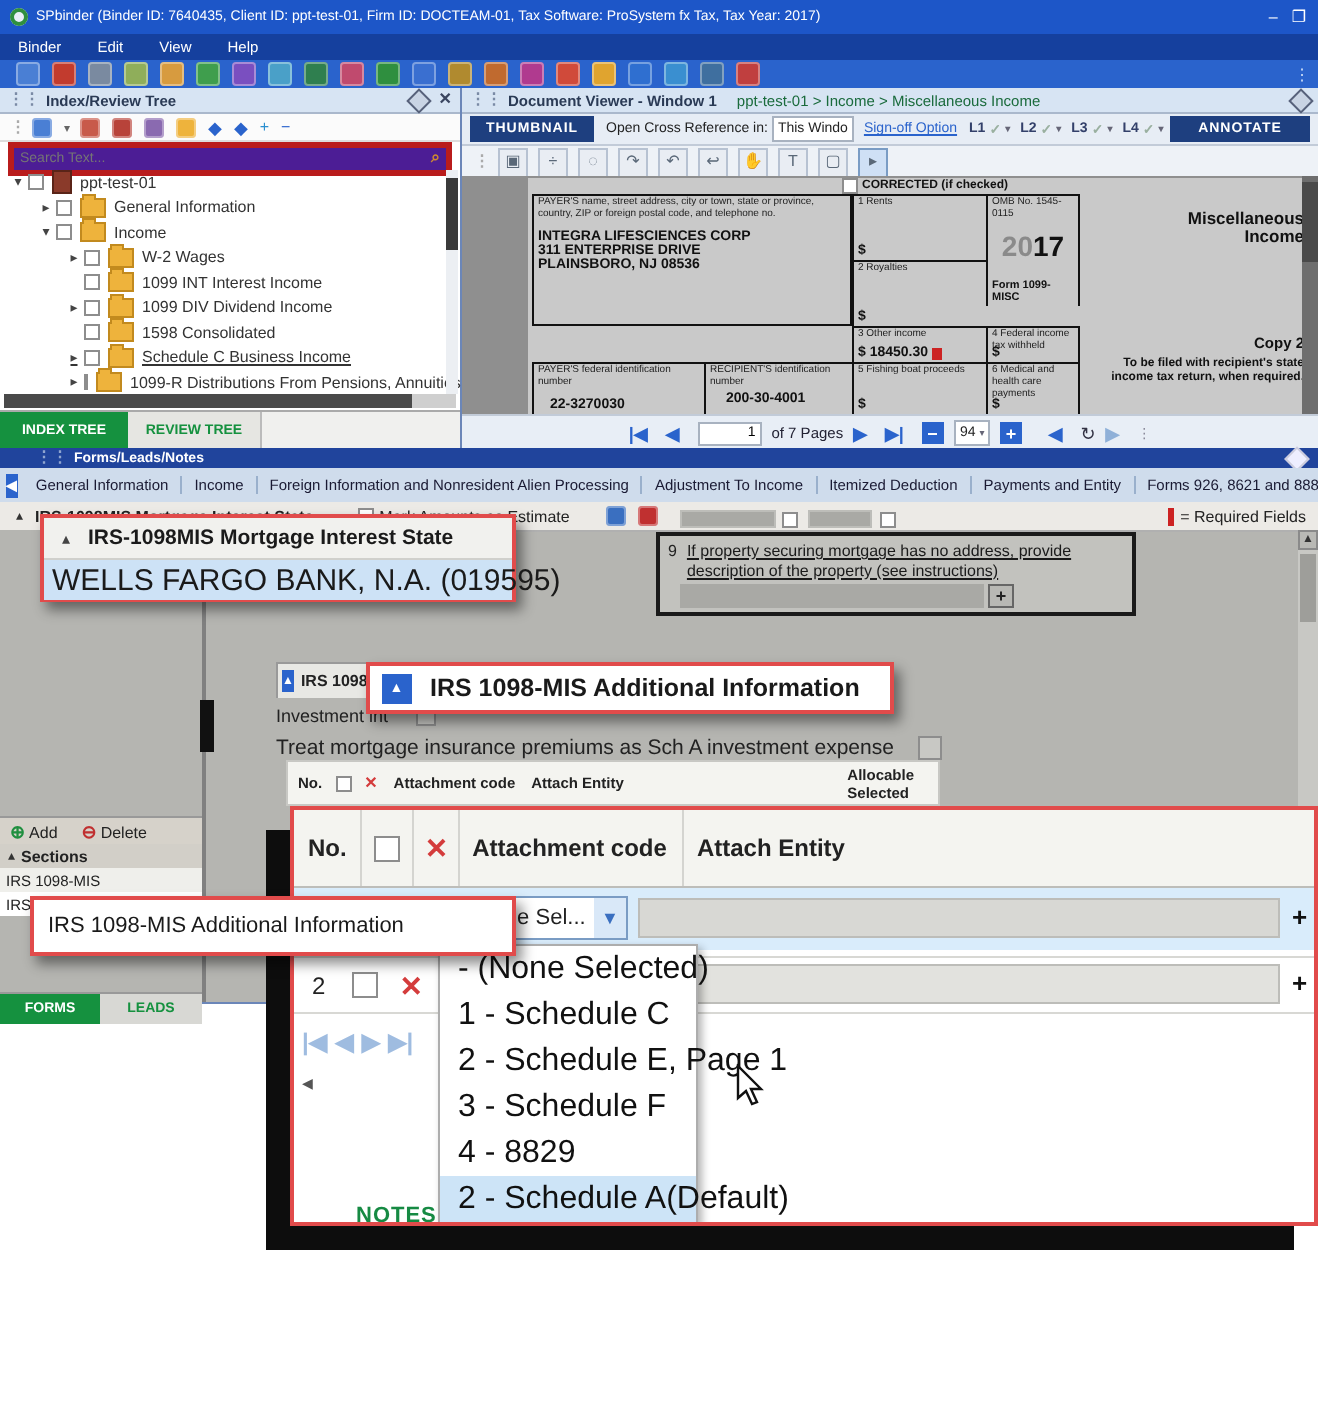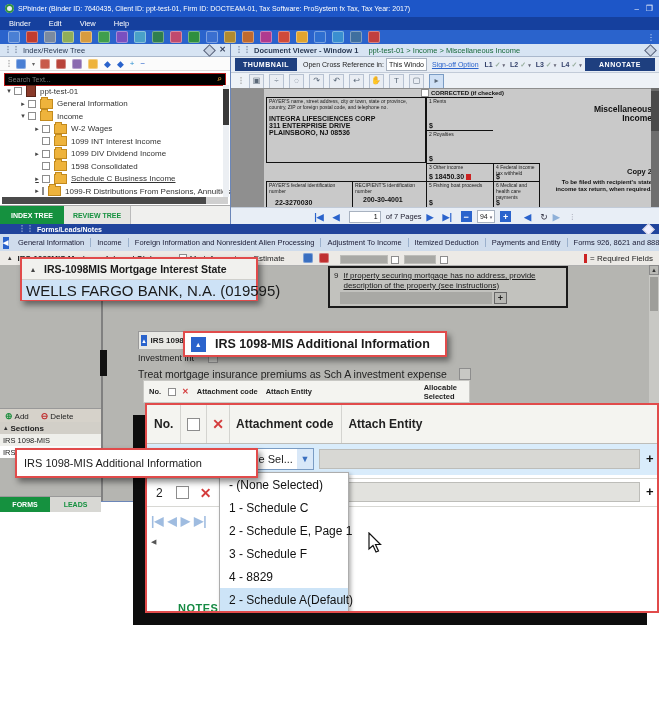--- a/index.html
+++ b/index.html
@@ -18,21 +18,21 @@
   .folder{position:relative;width:11px;height:8px;background:#eeb33c;border:1px solid #c28a1e;flex:0 0 auto;margin:0 4px;}
   .folder::before{content:"";position:absolute;top:-3px;left:0;width:5px;height:2px;background:#eeb33c;border:1px solid #c28a1e;border-bottom:none;}
   .twisty{width:10px;text-align:center;color:#444;font-size:7px;flex:0 0 auto;}
   .treerow{display:flex;align-items:center;height:12.5px;font-size:8px;color:#333;white-space:nowrap;}
   .paperlbl{font-size:5px;color:#222;line-height:1.15;}
   .paperval{font-size:7px;font-weight:bold;color:#111;}
   .boxcell{position:absolute;border-left:1px solid #111;border-top:1px solid #111;box-sizing:border-box;padding:1px 2px;}
   .popup{background:#fff;border:2px solid #e14b4b;box-sizing:border-box;}
   .grayfield{background:#d8d8d4;border:1px solid #bdbdb9;box-sizing:border-box;}
   .plusbtn{font-size:13px;font-weight:bold;color:#111;line-height:13px;}
-  .ddoption{height:23px;display:flex;align-items:center;padding-left:9px;font-size:12px;color:#111;white-space:nowrap;}
+  .ddoption{height:23px;display:flex;align-items:center;padding-left:9px;font-size:16px;color:#111;white-space:nowrap;}
   .pagico{color:#9fbce0;font-size:12px;font-weight:bold;margin-right:4px;line-height:12px;}
   .vtab{font-size:7px;font-weight:bold;display:flex;align-items:center;justify-content:center;}
   .septab{border-right:1px solid #9ab0cc;padding:0 6px;white-space:nowrap;}
 </style>
 </head>
 <body>
 
 <div id="stage">
 
   <div class="abs flex" style="left:0;top:0;width:659px;height:17px;background:#1d56c8;">
@@ -72,41 +72,41 @@
     <div class="ticon" style="background:#2f6fd0;"></div>
     <div class="ticon" style="background:#3a8fd0;"></div>
     <div class="ticon" style="background:#3f6f9f;"></div>
     <div class="ticon" style="background:#c03f3f;"></div>
     <div style="margin-left:auto;margin-right:4px;color:#cfe0f8;font-size:8px;">⋮</div>
   </div>
 
   <div class="abs" style="left:0;top:44px;width:231px;height:180px;background:#fff;border-right:1px solid #6b86b8;box-sizing:border-box;">
     <div class="flex" style="height:12px;background:#d7e4f3;border-bottom:1px solid #aab8cc;padding:0 4px;">
       <span class="xglyph" style="color:#7a8aa5;">⋮⋮</span>
-      <span style="font-size:7.5px;font-weight:normal;color:#2a3a55;margin-left:3px;">Index/Review Tree</span>
+      <span style="font-size:7.5px;font-weight:bold;color:#2a3a55;margin-left:3px;">Index/Review Tree</span>
       <div style="margin-left:auto;display:flex;align-items:center;gap:5px;">
         <div class="pin"></div>
         <span class="xglyph">✕</span>
       </div>
     </div>
     <div class="flex" style="height:13px;background:#fbfbfb;border-bottom:1px solid #ddd;padding-left:5px;">
       <span class="xglyph" style="color:#aaa;margin-right:3px;">⋮</span>
       <div class="ticon" style="width:10px;height:10px;background:#4a7fd4;"></div>
       <span style="font-size:6px;color:#666;margin-right:5px;">▾</span>
       <div class="ticon" style="width:10px;height:10px;background:#c85a4a;"></div>
       <div class="ticon" style="width:10px;height:10px;background:#b8433a;"></div>
       <div class="ticon" style="width:10px;height:10px;background:#8a6ab0;"></div>
       <div class="ticon" style="width:10px;height:10px;background:#eeb33c;"></div>
       <span style="color:#2a63cc;font-size:9px;margin-right:6px;">◆</span>
       <span style="color:#2a63cc;font-size:9px;margin-right:6px;">◆</span>
       <span style="color:#2a8fd0;font-size:8px;margin-right:6px;">+</span>
       <span style="color:#2a63cc;font-size:8px;">−</span>
     </div>
     <div class="flex" style="height:14px;padding:1px 4px;background:#fff;">
-      <div class="flex" style="flex:1;height:11px;border:1px solid #b91c1c;background:#000000;padding:0 3px;justify-content:flex-end;">
+      <div class="flex" style="flex:1;height:11px;border:3px solid #b91c1c;background:#4c1d95;padding:0 3px;justify-content:flex-end;">
         <input style="border: none; outline: none; flex: 1 1 0%; font-size: 7px; font-family: &quot;Liberation Sans&quot;, sans-serif; color: rgb(136, 136, 136); background: transparent; padding: 0px;" placeholder="Search Text...">
         <span style="color:#d08a2f;font-size:8px;font-weight:bold;">⌕</span>
       </div>
     </div>
 
     <div class="abs" style="left:2px;top:41px;width:220px;">
       <div class="treerow" style="padding-left:2px;">
         <span class="twisty">▾</span>
           <span class="cb sm"></span>
         <div style="width:8px;height:10px;background:#8a3a2a;border:1px solid #5a2418;margin:0 4px;"></div>
@@ -235,20 +235,27 @@
           <div class="paperval">PLAINSBORO,  NJ 08536</div>
         </div>
         <div class="boxcell" style="left:162px;top:8px;width:67px;height:33px;">
           <div class="paperlbl">1 Rents</div>
           <div class="paperval" style="position:absolute;bottom:1px;">$</div>
         </div>
         <div class="boxcell" style="left:162px;top:41px;width:67px;height:33px;">
           <div class="paperlbl">2 Royalties</div>
           <div class="paperval" style="position:absolute;bottom:1px;">$</div>
         </div>
+        <div class="boxcell" style="left:229px;top:8px;width:47px;height:56px;border-right:1px solid #111;">
+          <div class="paperlbl">OMB No. 1545-0115</div>
+          <div style="text-align:center;margin-top:4px;font-size:14px;font-weight:bold;">
+            <span style="color:#8a8a8a;">20</span><span style="color:#111;">17</span>
+          </div>
+          <div class="paperval" style="position:absolute;bottom:1px;font-size:5.5px;">Form 1099-MISC</div>
+        </div>
         <div class="abs" style="left:288px;top:16px;width:100px;text-align:right;font-weight:bold;font-size:8.5px;color:#111;line-height:1.1;">
           <div>Miscellaneous</div>
             <div>Income</div>
         </div>
         <div class="boxcell" style="left:162px;top:74px;width:67px;height:18px;">
           <div class="paperlbl">3 Other income</div>
           <div class="paperval flex" style="position:absolute;bottom:1px;">
               <span>$ 18450.30</span>
             <span style="display:inline-block;width:5px;height:6px;background:#c22;margin-left:2px;"></span>
           </div>

